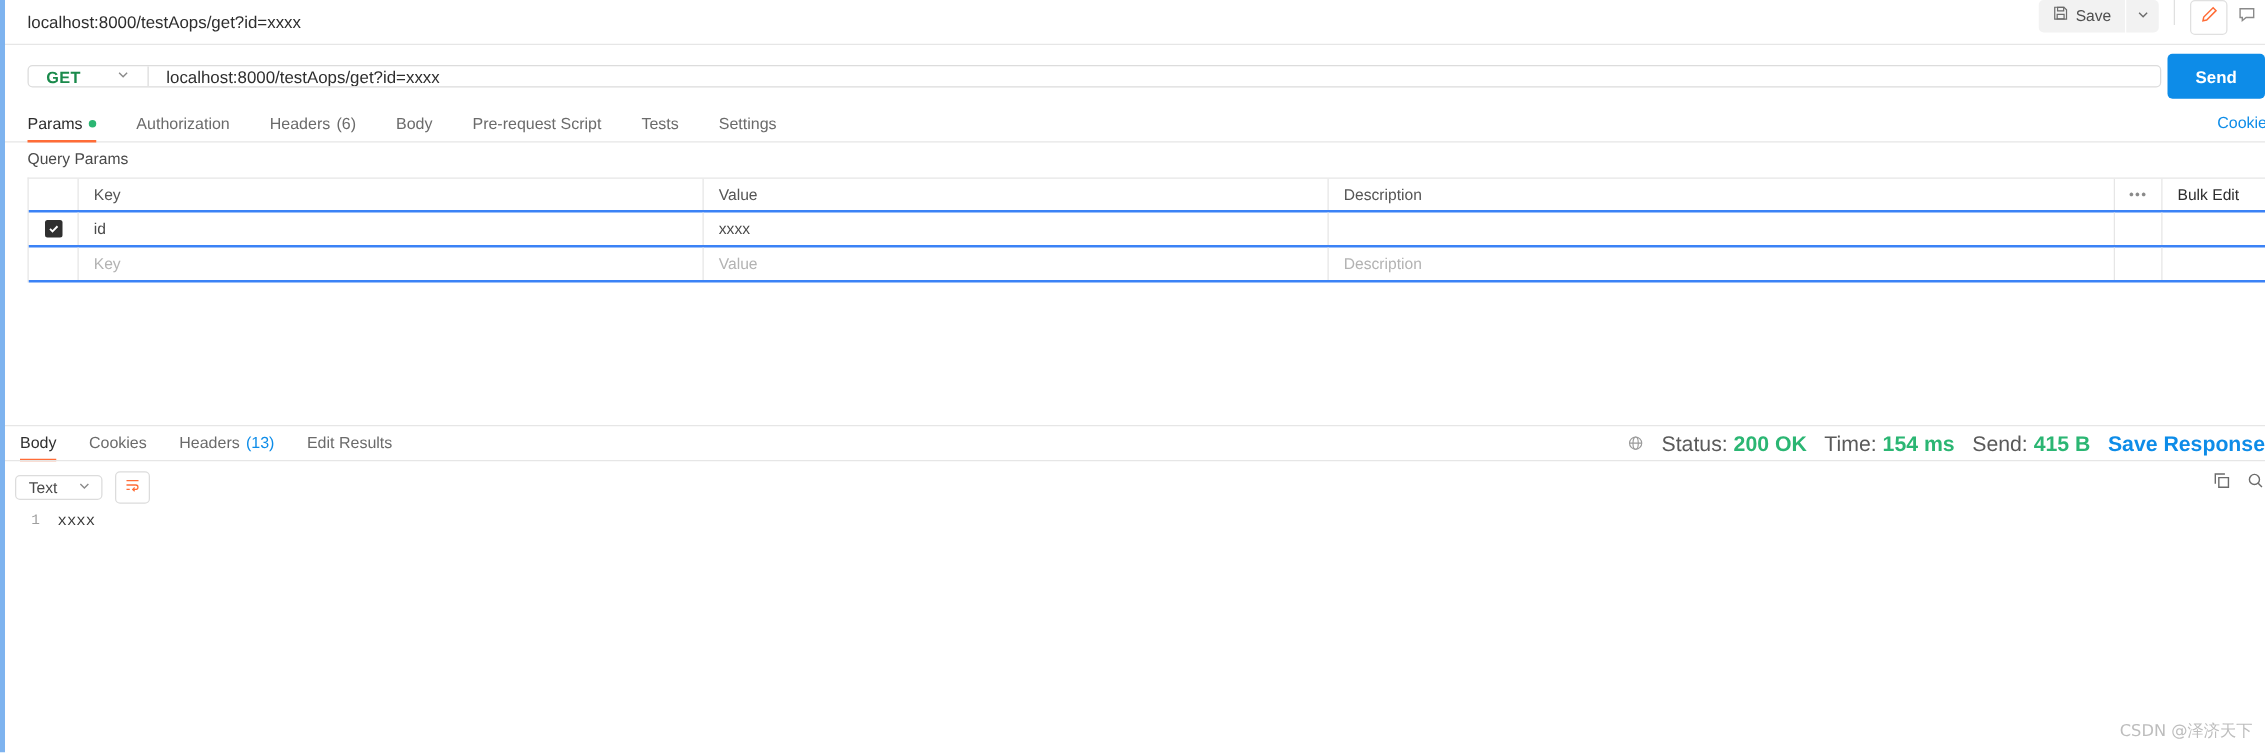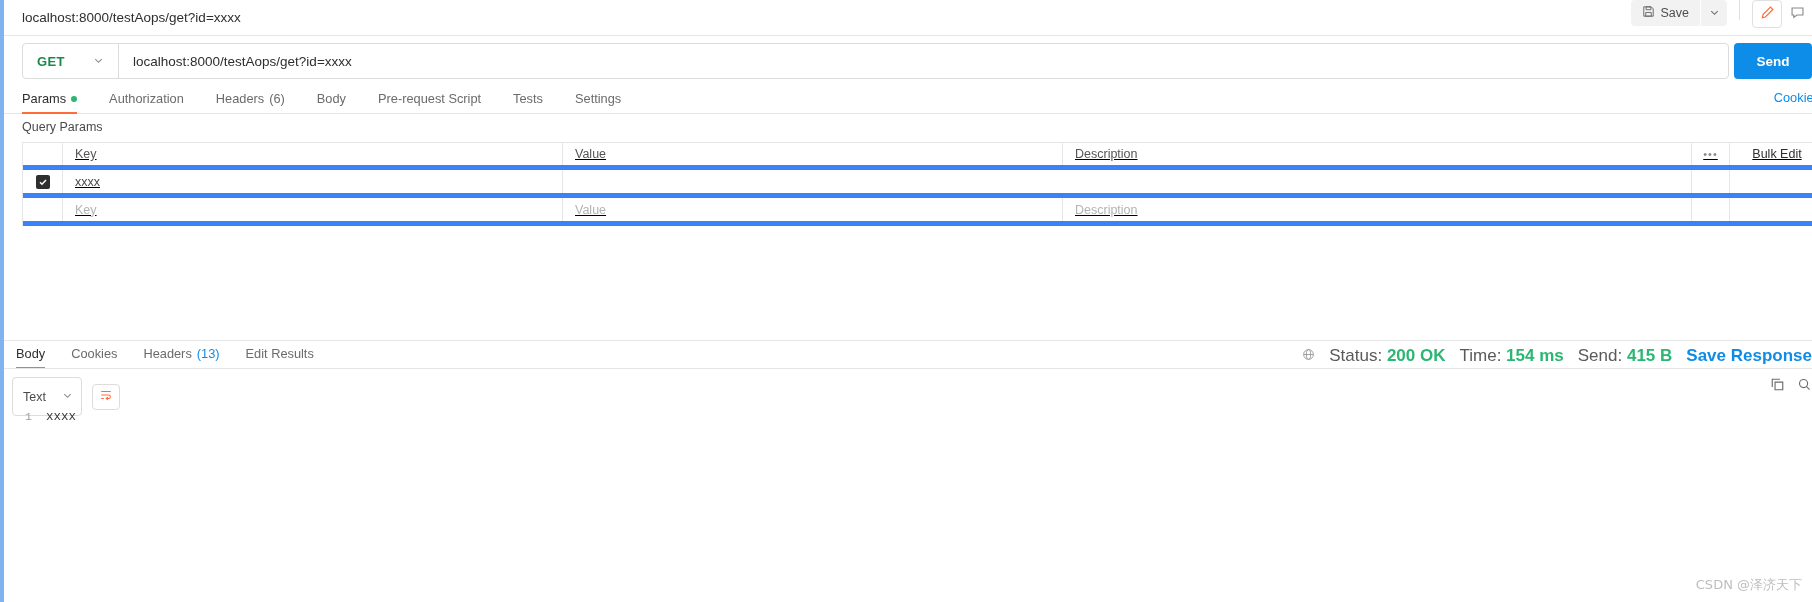--- a/index.html
+++ b/index.html
@@ -49,21 +49,21 @@
     border-radius: 4px; cursor: pointer; background: transparent; border: 1px solid transparent;
   }
   .icon-btn.boxed { border: 1px solid #e0e0e0; background: #fff; }
 
   
   .urlrow {
     position: absolute; left: 4px; top: 36px; right: 0; height: 50px;
     display: flex; align-items: center; padding: 0 0 0 18px;
   }
   .method-url {
-    display: flex; align-items: stretch; height: 36px;
+    display: flex; align-items: stretch; height: 18px;
     border: 1px solid #dcdcdc; border-radius: 4px; overflow: hidden;
     flex: 1 1 auto; background: #fff;
   }
   .method-sel {
     display: flex; align-items: center; gap: 28px;
     padding: 0 12px 0 14px; border-right: 1px solid #dcdcdc;
     cursor: pointer; min-width: 96px;
   }
   .method-sel .m { font-size: 13px; font-weight: bold; color: #1a8a4b; letter-spacing: .3px; }
   .url-input {
@@ -103,32 +103,32 @@
 
   
   .qp-label {
     position: absolute; left: 22px; top: 120px;
     font-size: 12.5px; color: #4a4a4a; font-weight: normal;
   }
   .ptable {
     position: absolute; left: 22px; top: 142px; right: 0;
     border-top: 1px solid #e6e6e6; border-left: 1px solid #e6e6e6;
   }
-  .prow { display: flex; height: 28px; border-bottom: 5px solid #3b82f6; text-decoration: underline; }
+  .prow { display: flex; height: 28px; border-bottom: 2px solid #3b82f6; }
   .prow.hdr { height: 27px; }
   .pcell {
     border-right: 1px solid #e6e6e6; display: flex; align-items: center;
     padding: 0 0 0 12px; font-size: 12.5px; color: #4a4a4a; overflow: hidden;
   }
   .c-check { width: 40px; padding: 0; justify-content: center; }
   .c-key { width: 500px; }
   .c-val { width: 500px; }
   .c-desc { flex: 1 1 auto; min-width: 0; }
   .c-dots { width: 38px; justify-content: center; padding: 0; }
-  .c-bulk { width: 82px; padding-left: 12px; border-right: none; justify-content: center; }
+  .c-bulk { width: 82px; padding-left: 12px; border-right: none; }
   .hdr .pcell { color: #555; }
   .ph { color: #b3b3b3; }
   .bulk-link { font-size: 12.5px; color: #2e2e2e; cursor: pointer; white-space: nowrap; }
   .dots-ico { font-size: 11px; color: #8a8a8a; letter-spacing: 1px; cursor: pointer; }
   .cbox {
     width: 14px; height: 14px; border-radius: 2px; background: #2f2f2f;
     display: flex; align-items: center; justify-content: center; cursor: pointer;
   }
   .cbox svg { display: block; }
 
@@ -161,21 +161,21 @@
   .seg {
     display: flex; align-items: center; height: 26px;
     border-radius: 4px; overflow: hidden; background: #fff;
   }
   .seg .sgi {
     font-size: 12.5px; color: #6b6b6b; padding: 0 12px; height: 26px;
     display: flex; align-items: center; cursor: pointer;
   }
   .seg .sgi.active { background: #ececec; color: #3a3a3a; border-radius: 4px; }
   .type-sel {
-    display: flex; align-items: center; gap: 16px; height: 39px;
+    display: flex; align-items: center; gap: 16px; height: 20px;
     border: 1px solid #dcdcdc; border-radius: 4px; padding: 0 8px 0 10px;
     font-size: 12.5px; color: #4a4a4a; cursor: pointer; background: #fff;
   }
   .wrap-btn {
     width: 28px; height: 26px; border: 1px solid #dcdcdc; border-radius: 4px;
     display: flex; align-items: center; justify-content: center; cursor: pointer; background: #fff;
   }
   .resp-right-icons {
     position: absolute; right: 0px; top: 377px; display: flex; align-items: center; gap: 12px;
   }
@@ -306,20 +306,21 @@
     </div>
 
     <div class="prow">
       <div class="pcell c-check">
         <span class="cbox">
           <svg width="10" height="10" viewBox="0 0 12 12" fill="none" stroke="#ffffff" stroke-width="1.8">
             <path d="M2.4 6.2l2.4 2.4 4.8-5"></path>
           </svg>
         </span>
       </div>
+      <div class="pcell c-key">id</div>
       <div class="pcell c-val">xxxx</div>
       <div class="pcell c-desc"></div>
       <div class="pcell c-dots"></div>
       <div class="pcell c-bulk"></div>
     </div>
 
     <div class="prow">
       <div class="pcell c-check"></div>
       <div class="pcell c-key ph">Key</div>
       <div class="pcell c-val ph">Value</div>

